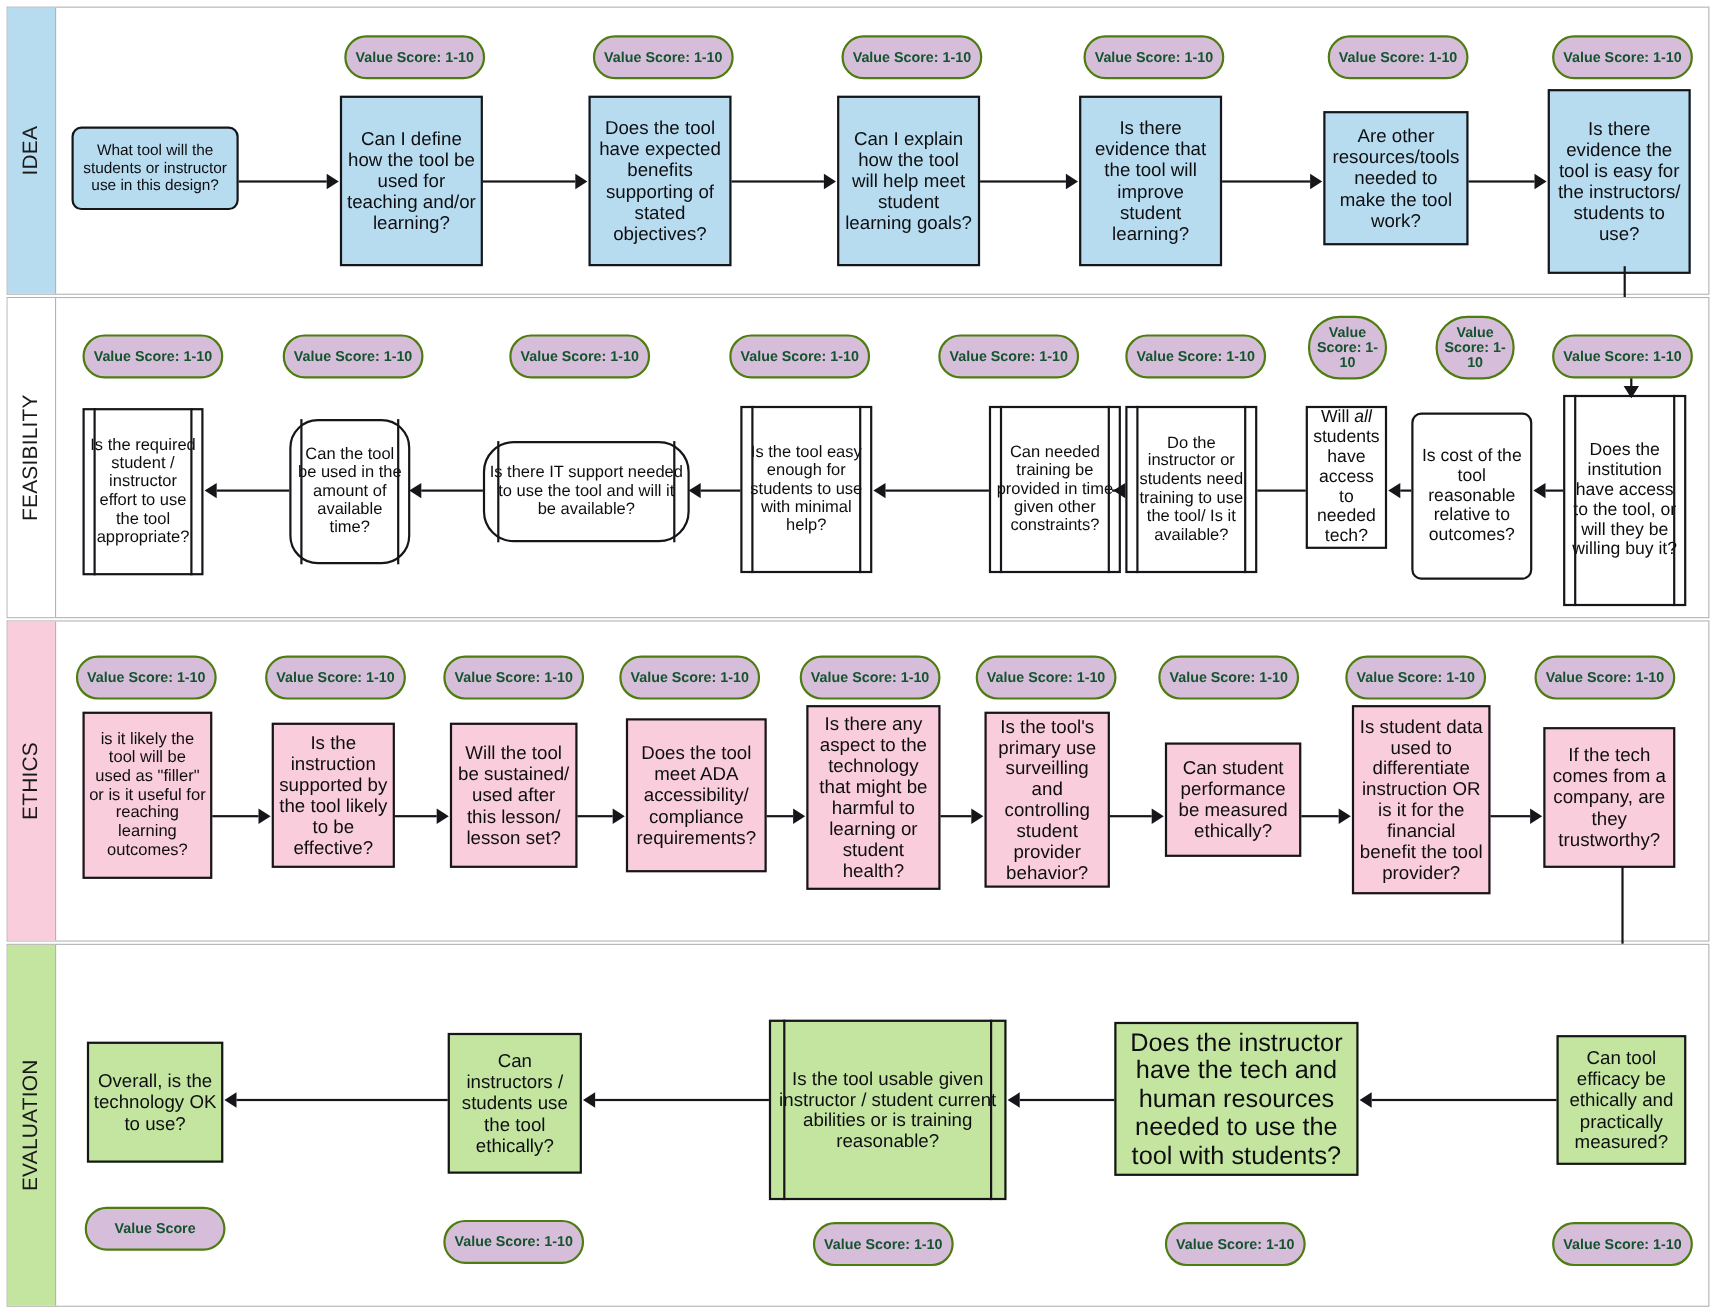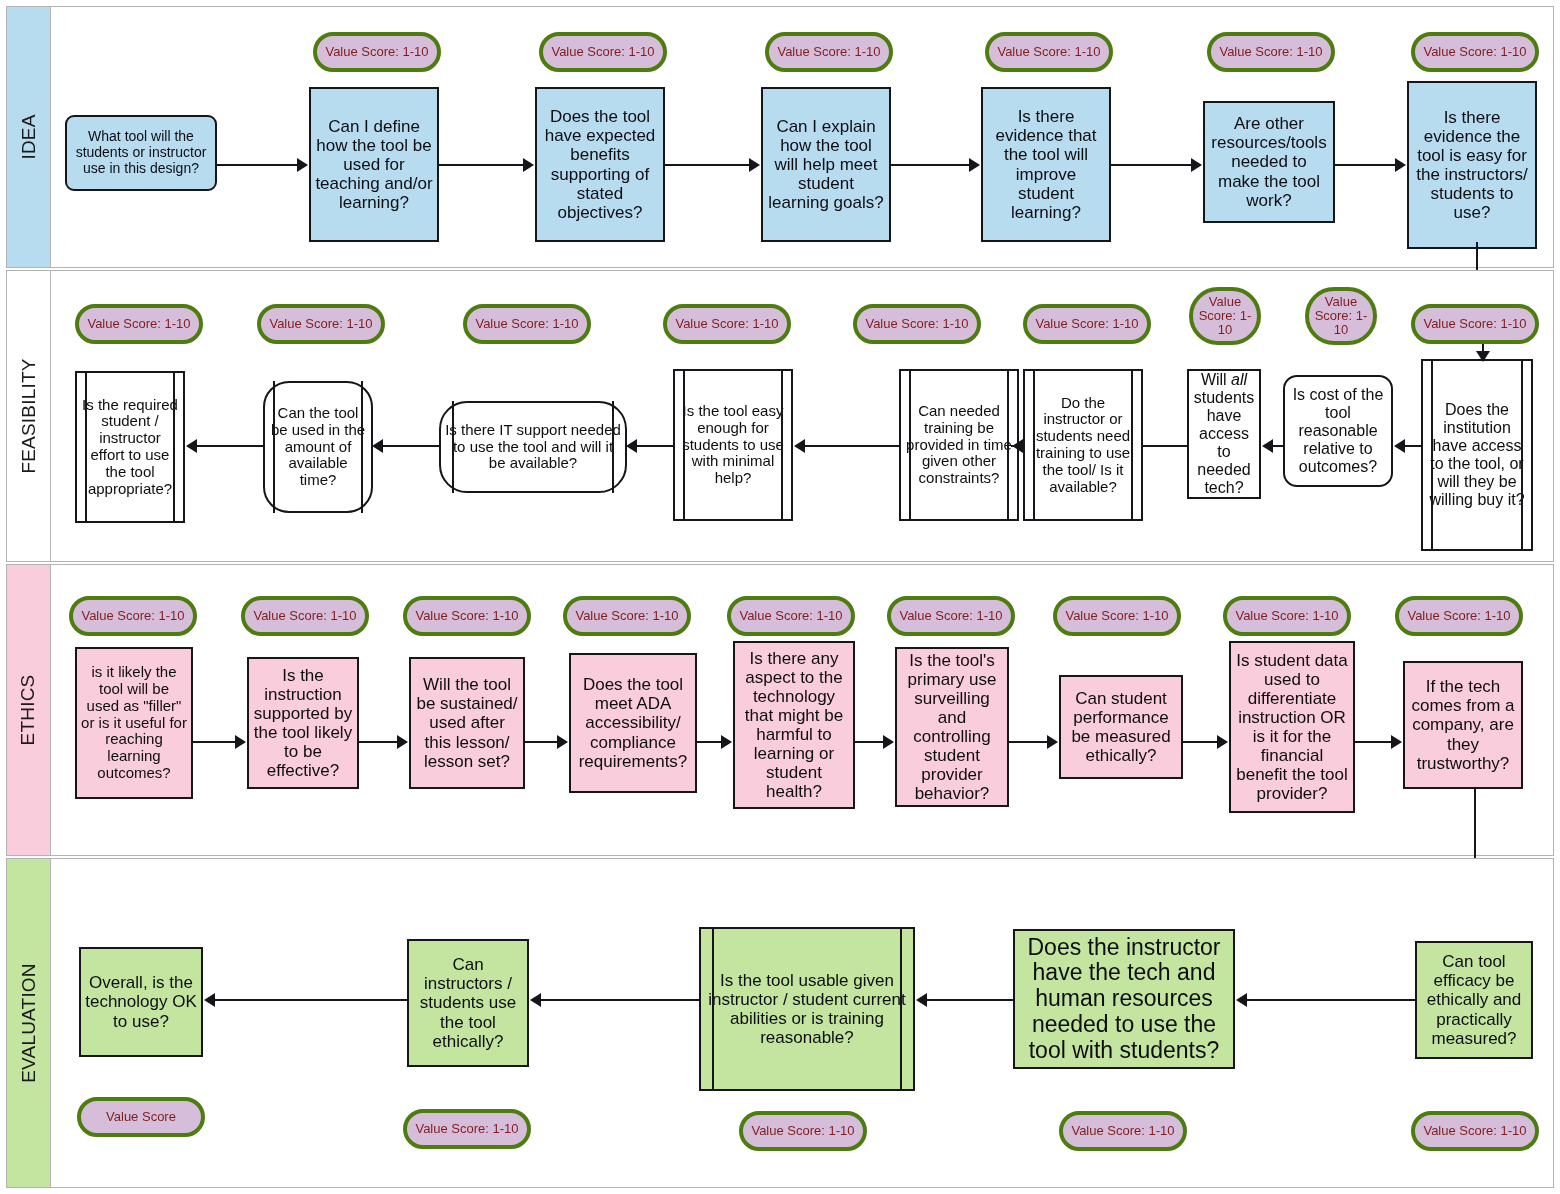--- a/index.html
+++ b/index.html
@@ -72,29 +72,30 @@
   }
   .node.process::before { left: 8px; }
   .node.process::after  { right: 8px; }
   .node.process.wide::before { left: 11px; }
   .node.process.wide::after  { right: 11px; }
 
   
   .pill {
     position: absolute;
     background: #d6bedb;
-    border: 4px solid #4d7c0f;
+    border: 2px solid #4d7c0f;
     border-radius: 999px;
     display: flex;
     align-items: center;
     justify-content: center;
     text-align: center;
-    color: #7f1d1d;
+    color: #14532d;
     line-height: 1.1;
     font-size: 13px;
+    font-weight: bold;
   }
 
   
   .conn { position: absolute; background: #15151a; }
   .conn.h { height: 2px; }
   .conn.v { width: 2px; }
   .arrow {
     position: absolute;
     width: 0; height: 0;
   }
@@ -226,21 +227,21 @@
           <span>Value Score: 1-10</span>
         </div>
       <div class="pill" style="left:1360px;top:33px;width:128px;height:40px;">
           <span>Value Score: 1-10</span>
         </div>
 
       <div class="node process" style="left:1370px;top:88px;width:112px;height:192px;background:#ffffff;font-size:16px;">
         <span>Does the institution have access to the tool, or will they be willing buy it?</span>
         </div>
 
-      <div class="node rounded" style="left:1232px;top:104px;width:110px;height:112px;background:#ffffff;font-size:16px;border-radius:14px;">
+      <div class="node rounded" style="left:1232px;top:104px;width:110px;height:152px;background:#ffffff;font-size:16px;">
         <span>Is cost of the tool reasonable relative to outcomes?</span>
         </div>
 
       <div class="node" style="left:1136px;top:98px;width:74px;height:130px;background:#ffffff;font-size:16px;">
         <span>Will <em>all</em> students have access to needed tech?</span>
         </div>
 
       <div class="node process" style="left:972px;top:98px;width:120px;height:152px;background:#ffffff;font-size:15px;">
         <span>Do the instructor or students need training to use the tool/ Is it available?</span>
         </div>

